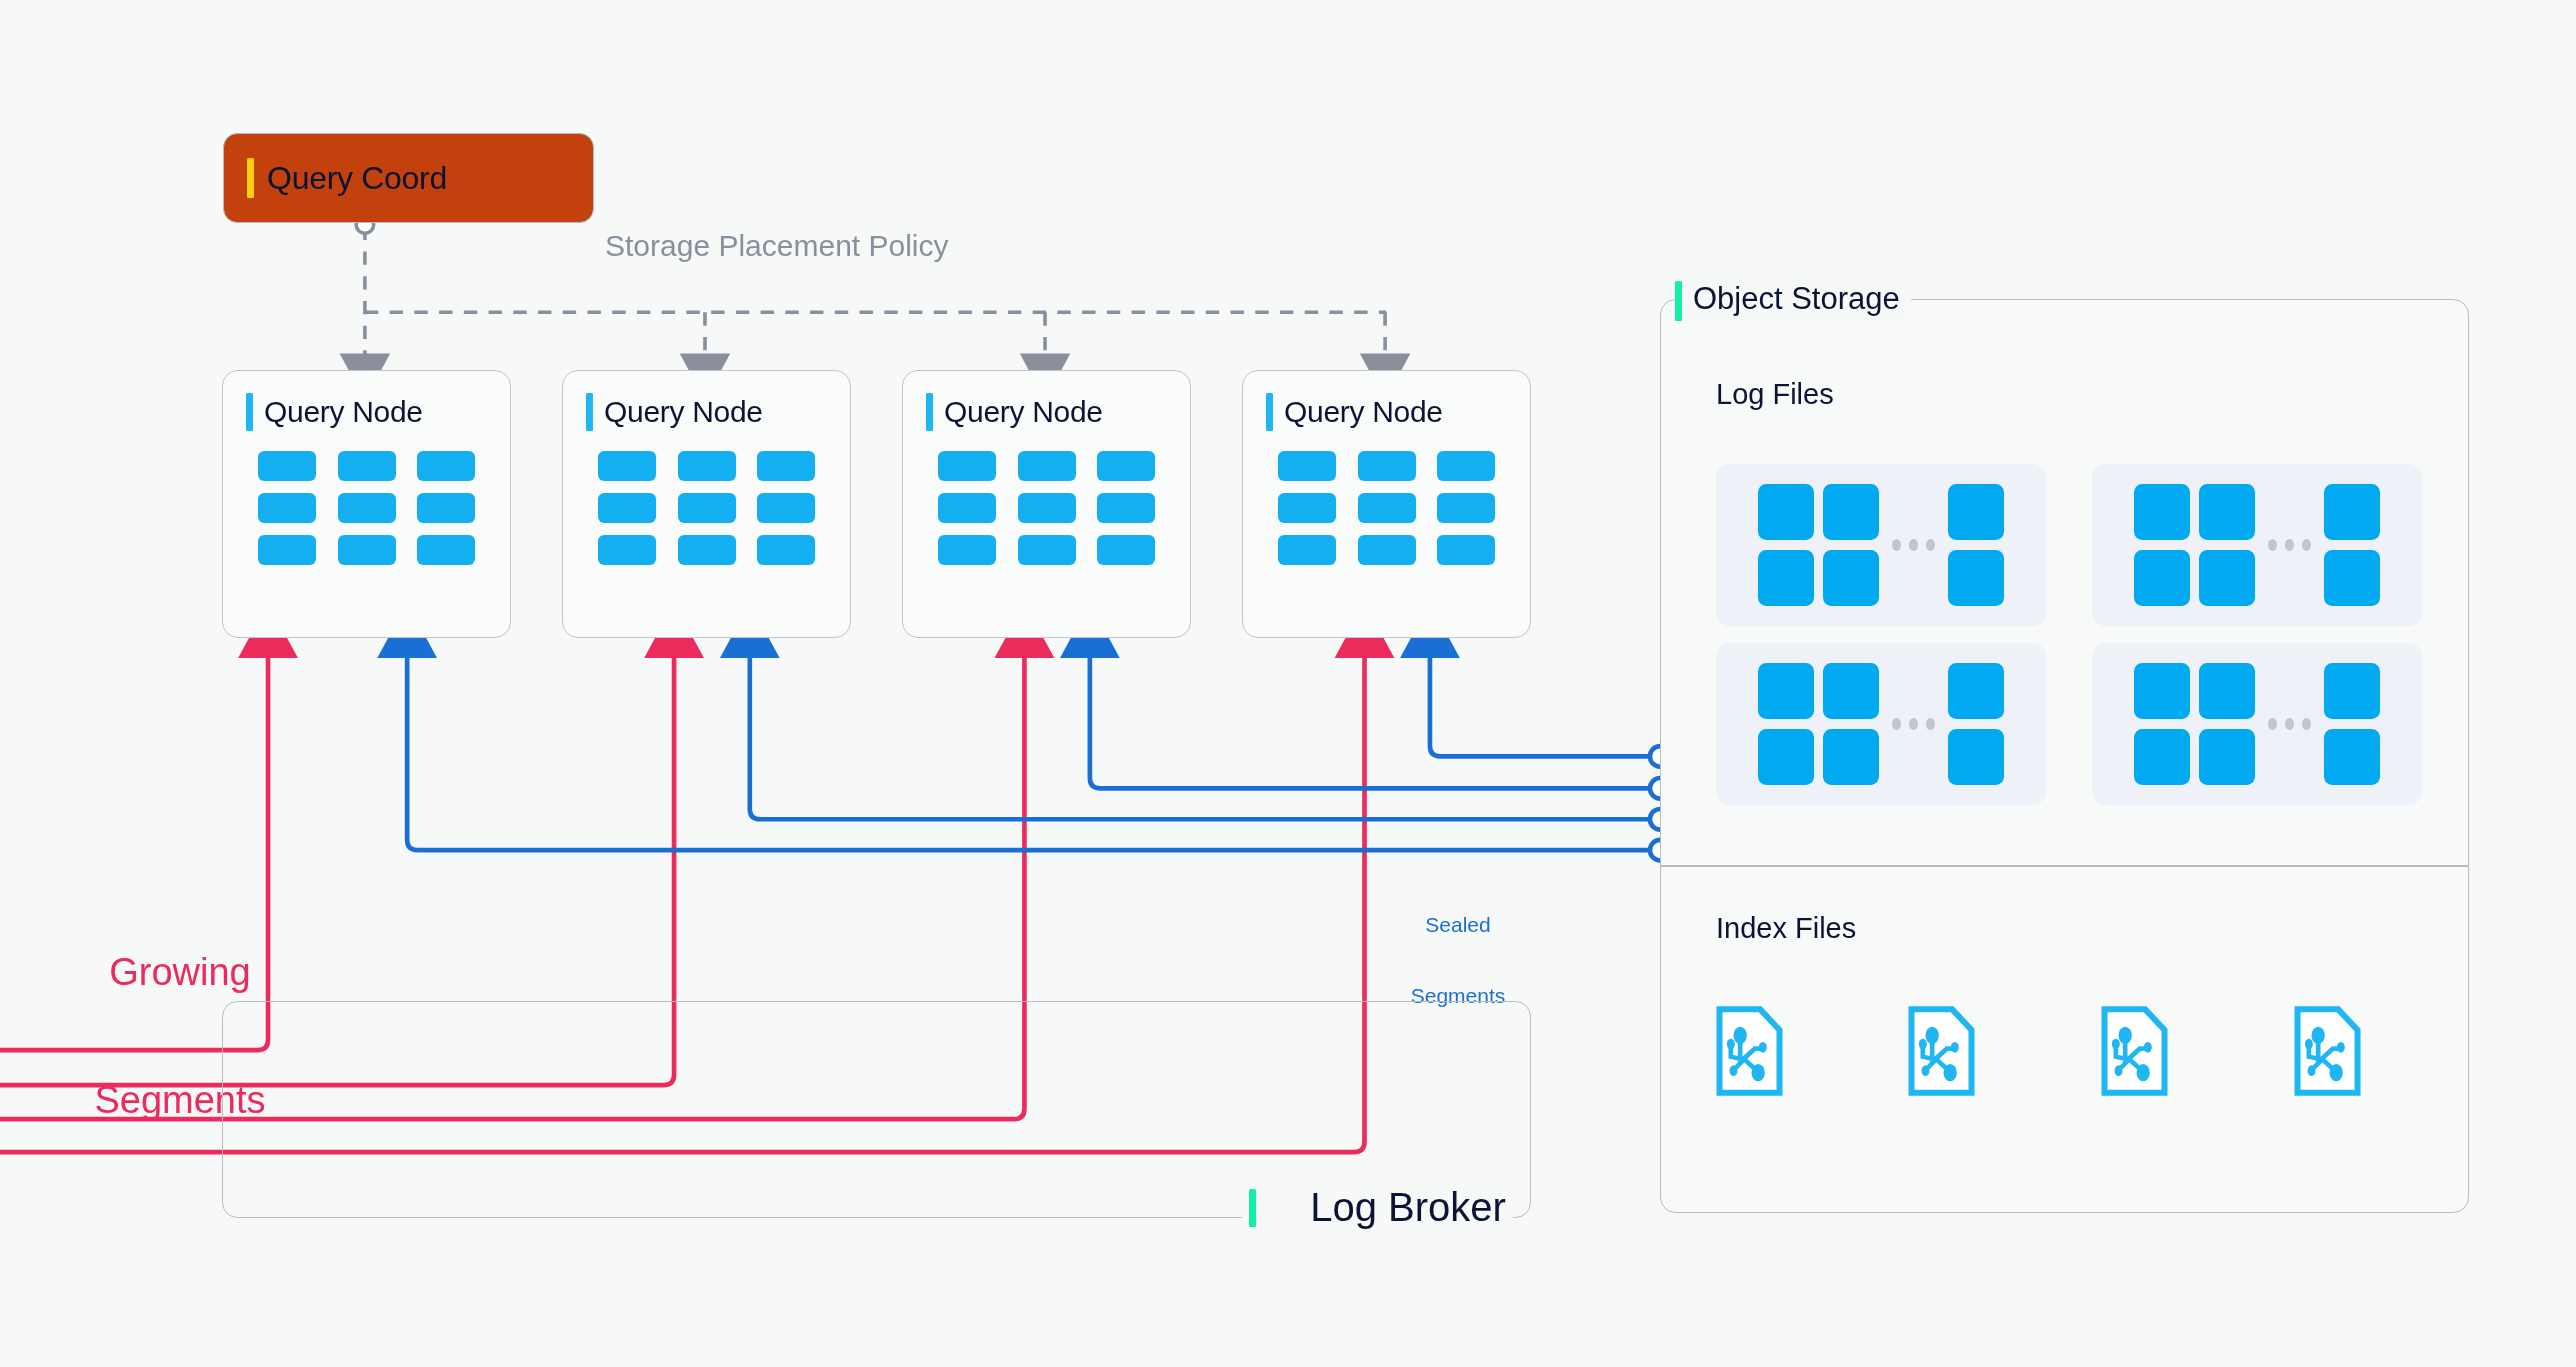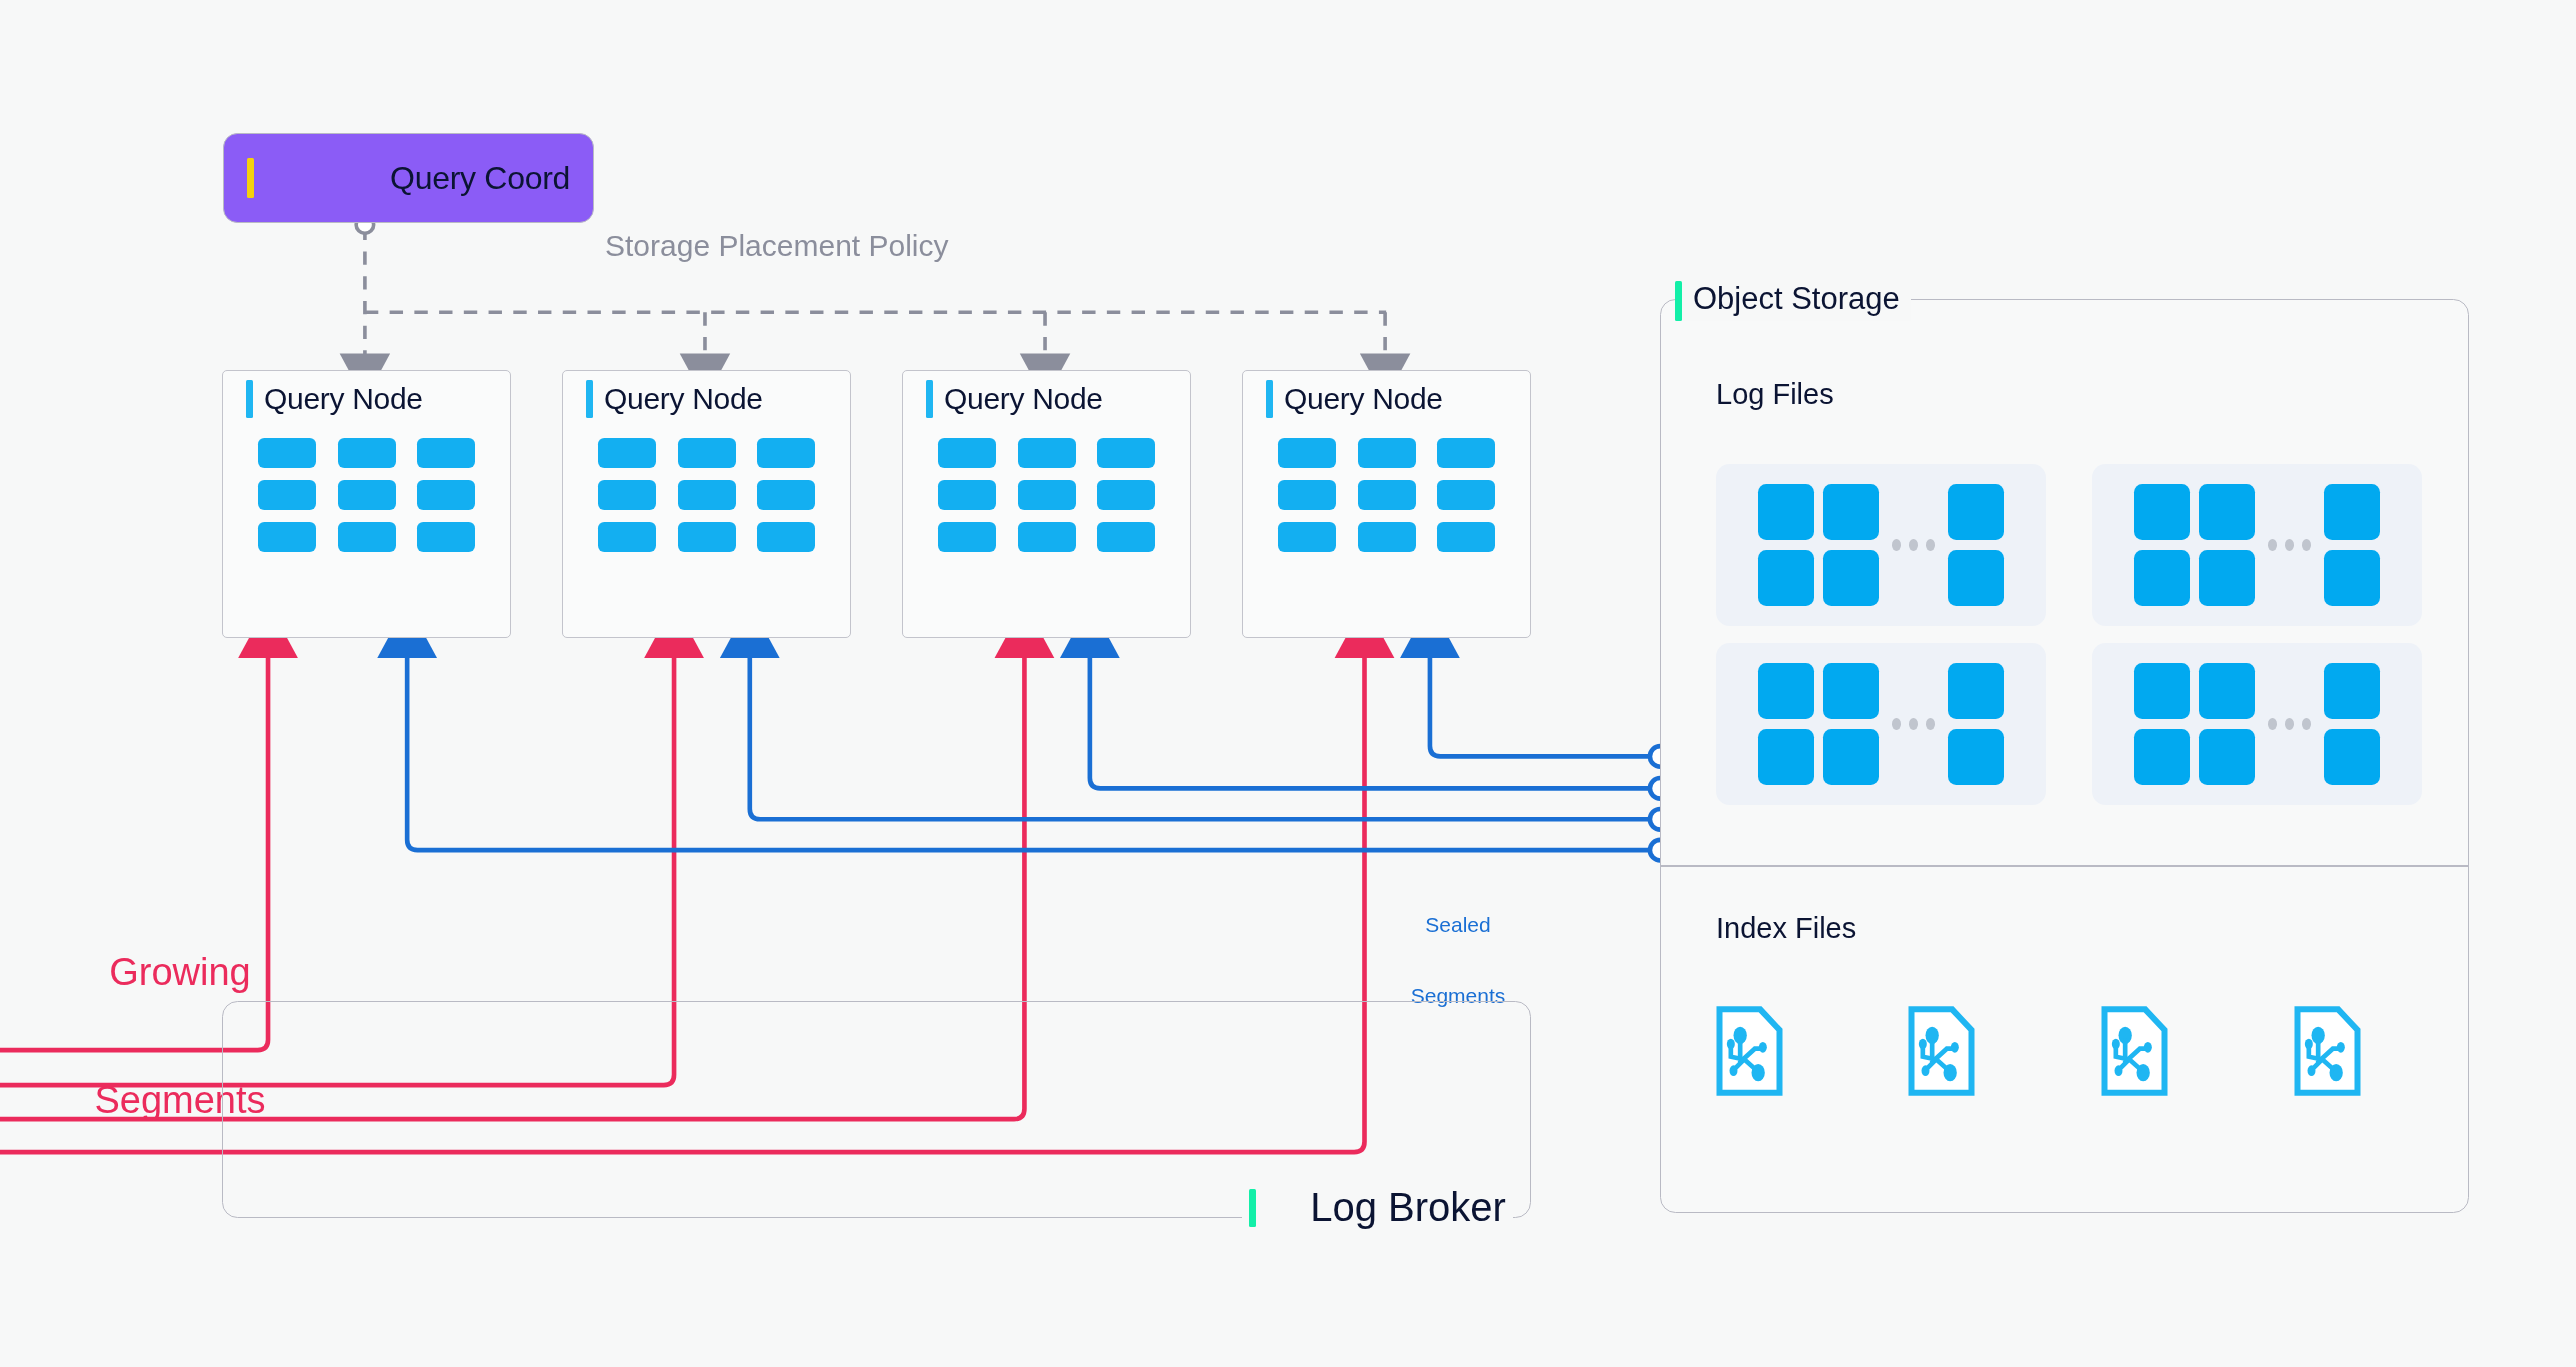--- a/index.html
+++ b/index.html
@@ -9,46 +9,46 @@
     font-family:"Liberation Sans", sans-serif;
     overflow:hidden;
     position:relative;
   }
   #root{position:absolute;inset:0;}
   svg.wires{position:absolute;left:0;top:0;width:2628px;height:1368px;pointer-events:none;}
 
   
   .card{
     position:absolute;
-    background:#8b5cf6;
+    background:#c2410c;
     border:1.5px solid #b9bac4;
     border-radius:14.4px;
     box-sizing:border-box;
-    display:flex;align-items:center;justify-content:space-between;
+    display:flex;align-items:center;
   }
   .accent{
     width:6.7px;border-radius:1.5px;flex:0 0 auto;
   }
   .card-title{
     font-size:32px;color:#0b1433;letter-spacing:-0.3px;white-space:nowrap;
   }
 
   
   .coord{height:90px;padding:0 23px;}
   .coord .accent{height:40px;background:#f5d10c;margin-right:13.4px;}
 
   
   .qnode{
     width:289px;height:268px;
     background:#fafbfb;
     border:1.5px solid #c3c4cc;
-    border-radius:5px;
+    border-radius:16px;
     position:absolute;box-sizing:border-box;
     display:block;
-    padding:9px 0 0 0;
+    padding:22px 0 0 0;
   }
   .qnode-head{display:flex;align-items:center;padding-left:23px;}
   .qnode-head .accent{height:38px;background:#1fb6f2;margin-right:11.3px;}
   .qnode-head .card-title{font-size:30px;}
   .qgrid{
     margin:19.6px auto 0 auto;width:216px;
     display:grid;grid-template-columns:repeat(3,58px);
     grid-auto-rows:30px;gap:12.4px 21.6px;justify-content:center;
   }
   .qcell{background:#13aff1;border-radius:6.2px;}

